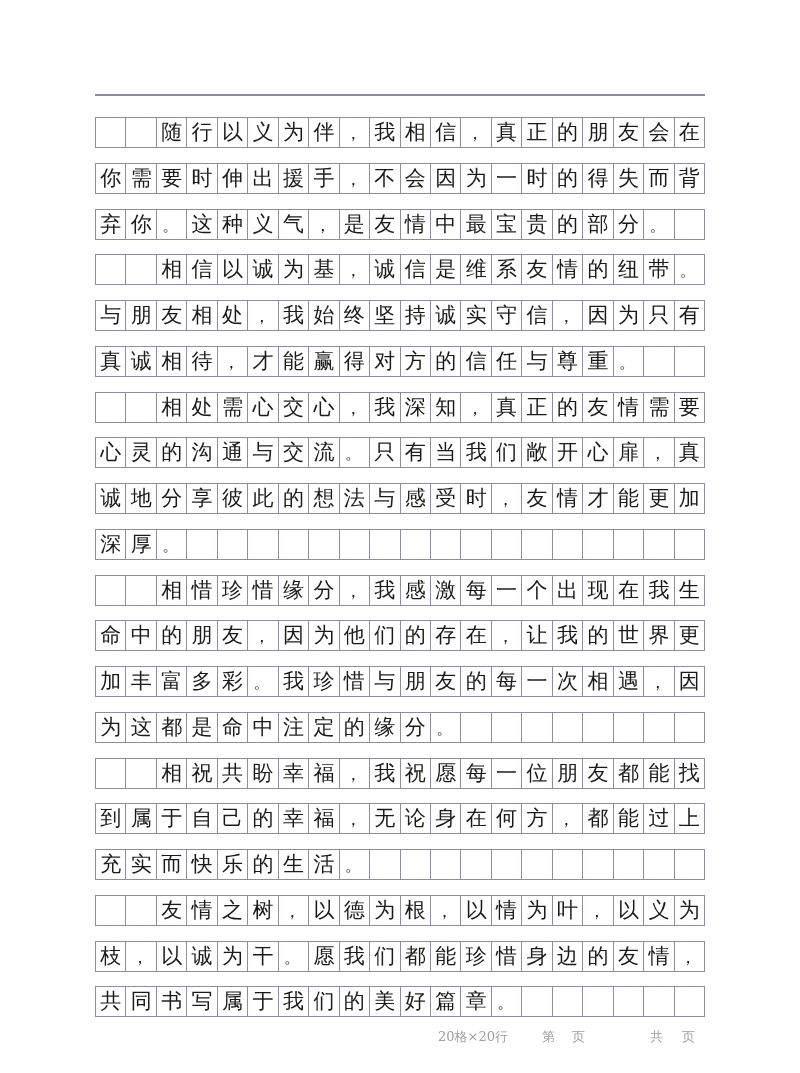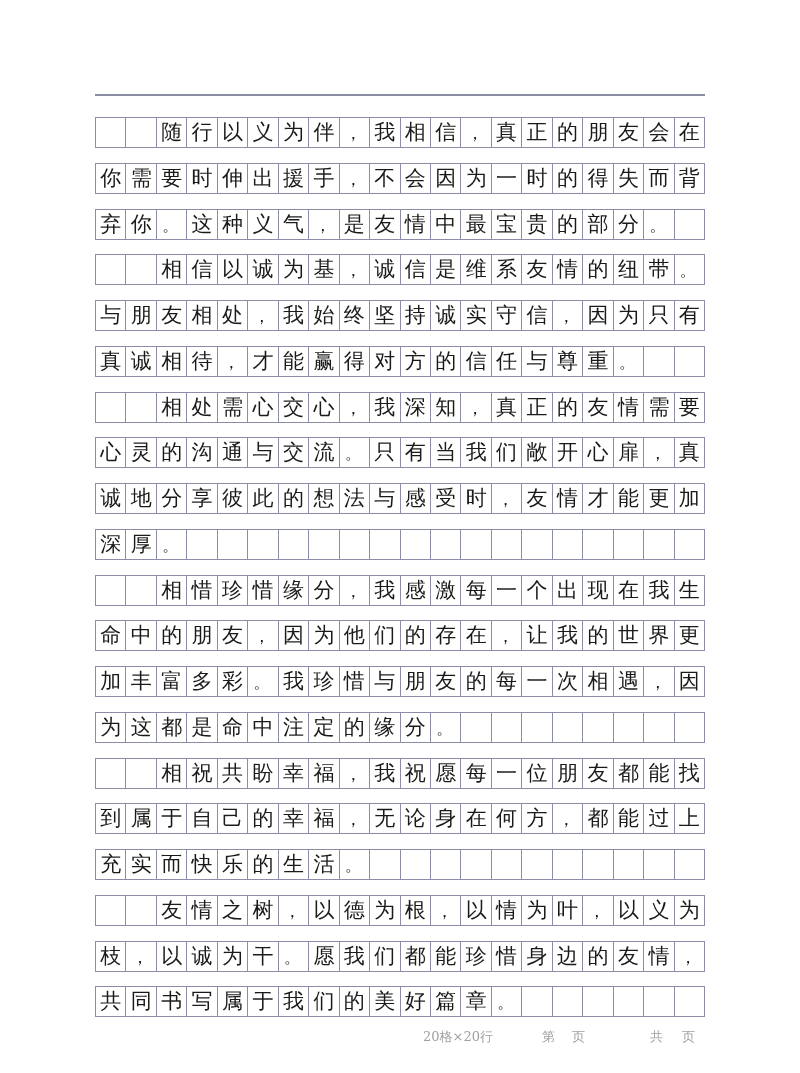--- a/index.html
+++ b/index.html
@@ -473,18 +473,18 @@
       <div class="cell"></div>
       <div class="cell"></div>
       <div class="cell"></div>
       <div class="cell"></div>
       <div class="cell"></div>
       <div class="cell"></div>
     </div>
   </div>
 
 <div class="footer">
-  <span style="left:1px">20格×20行</span>
+  <span style="left:16px">20格×20行</span>
   <span style="left:120px">第</span>
   <span style="left:150px">页</span>
   <span style="left:228px">共</span>
   <span style="left:260px">页</span>
 </div>
 
 </body></html>

